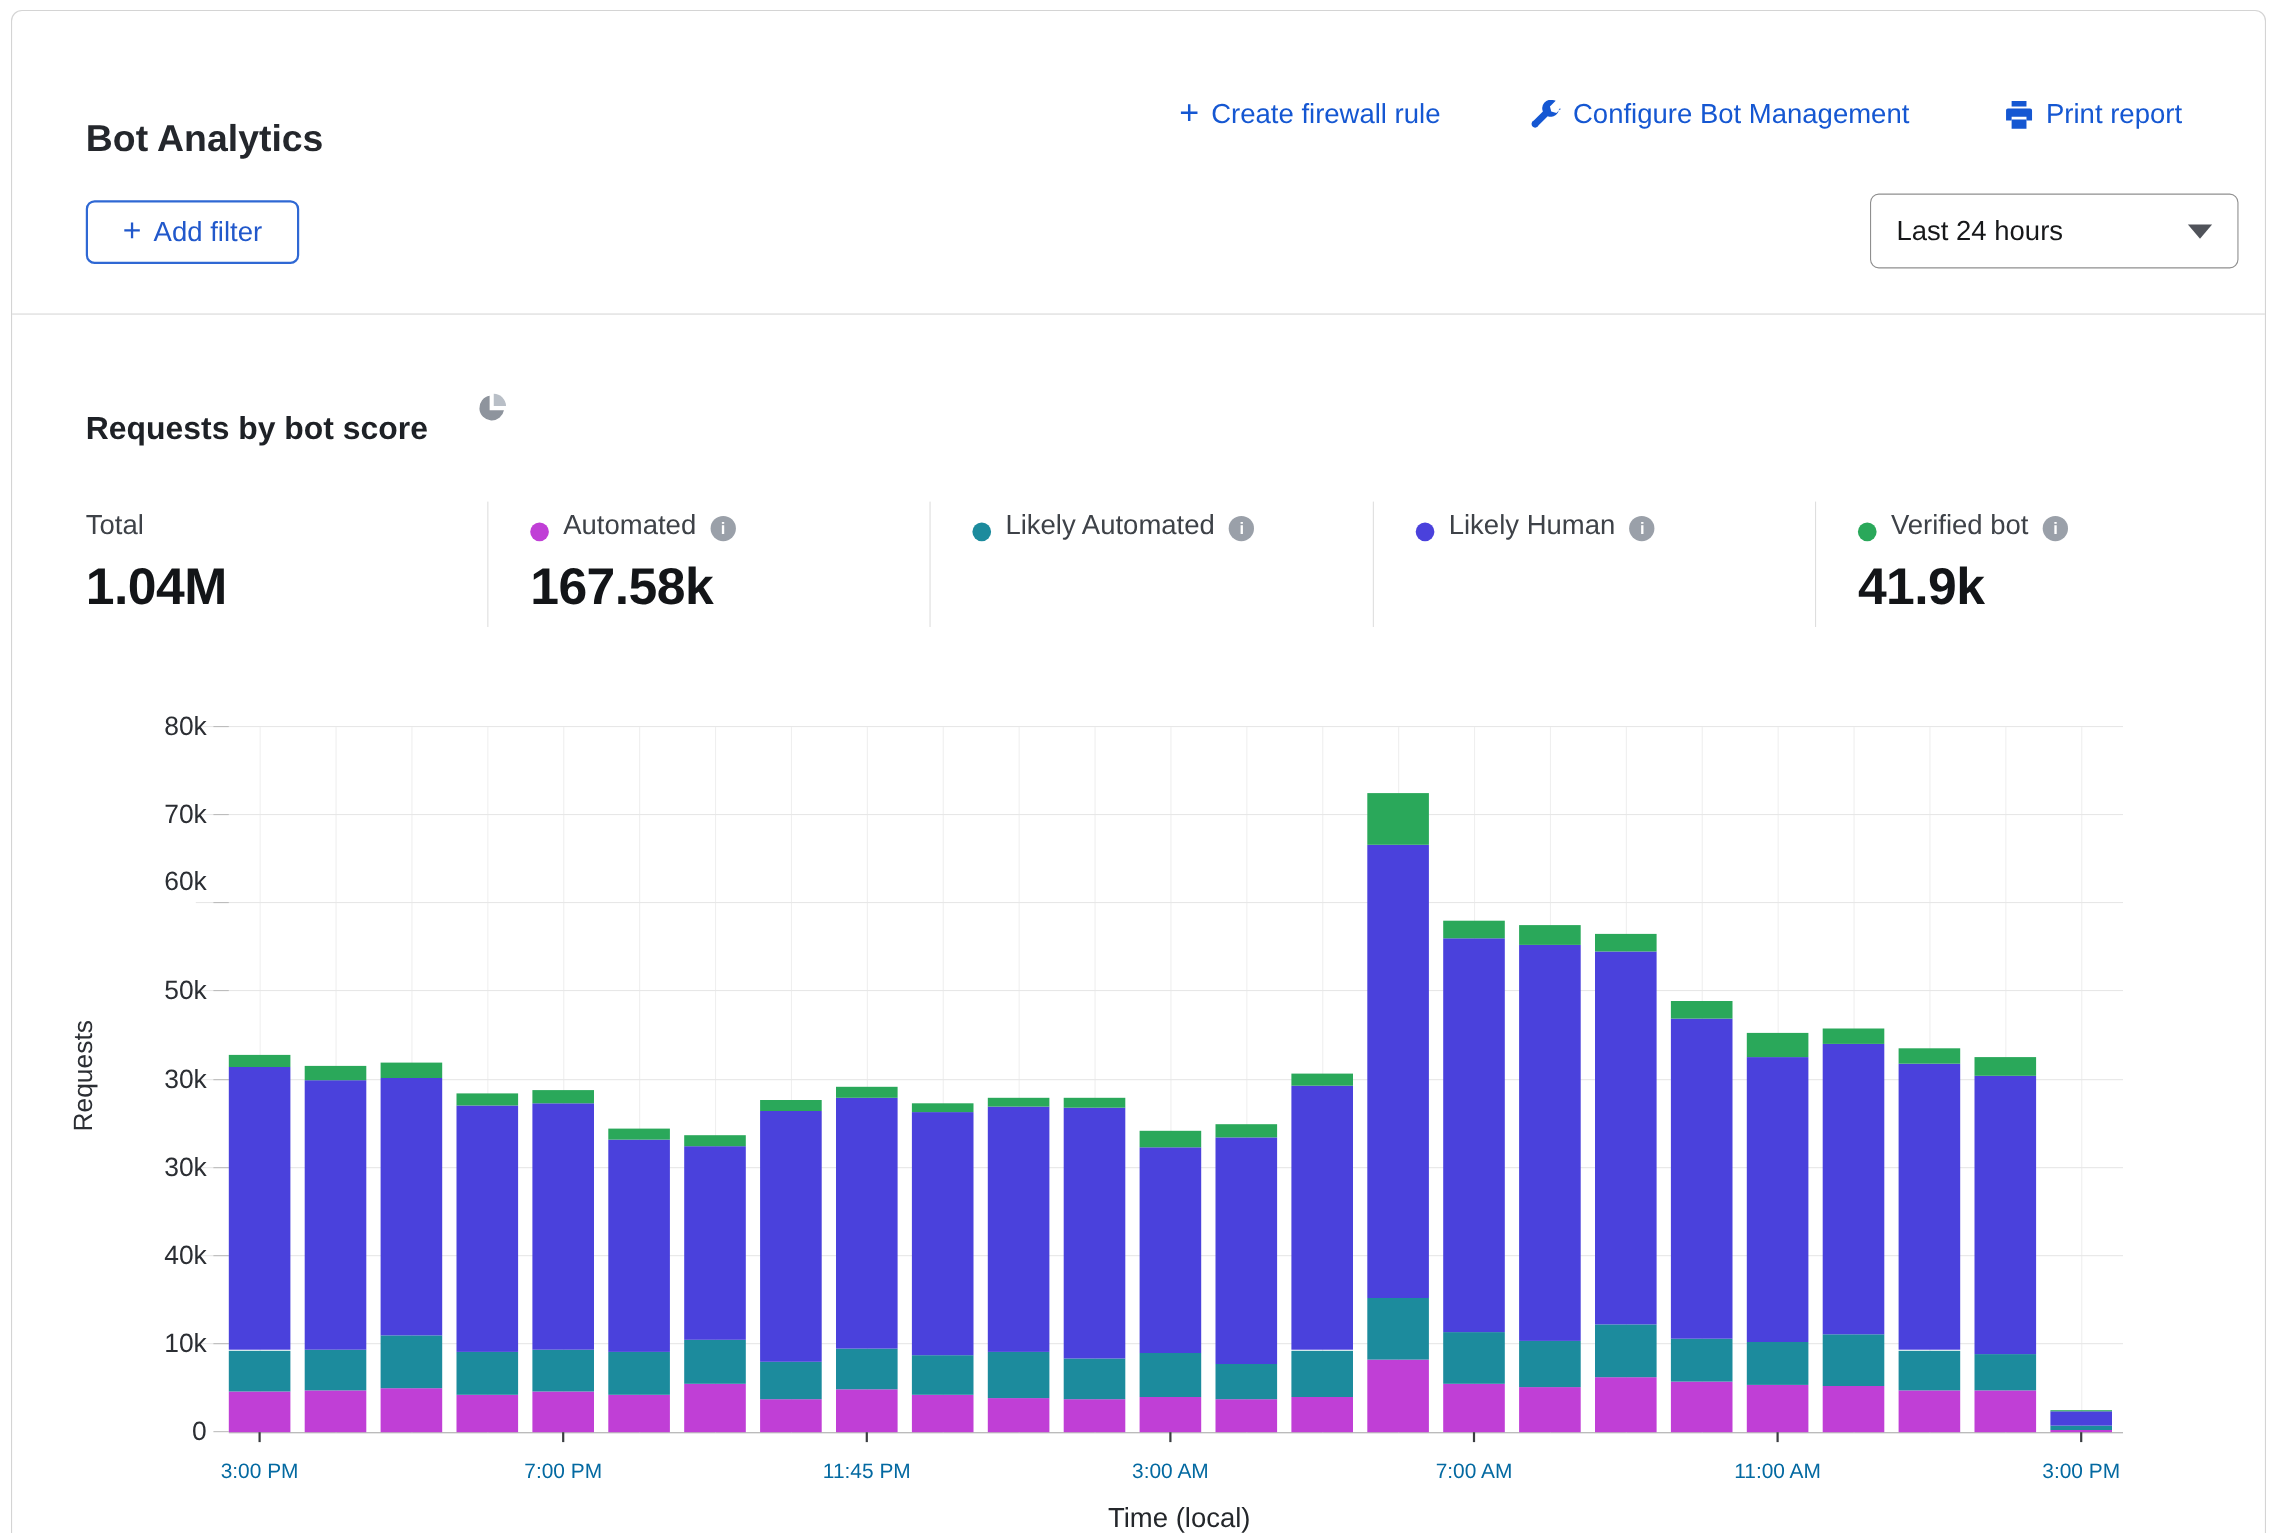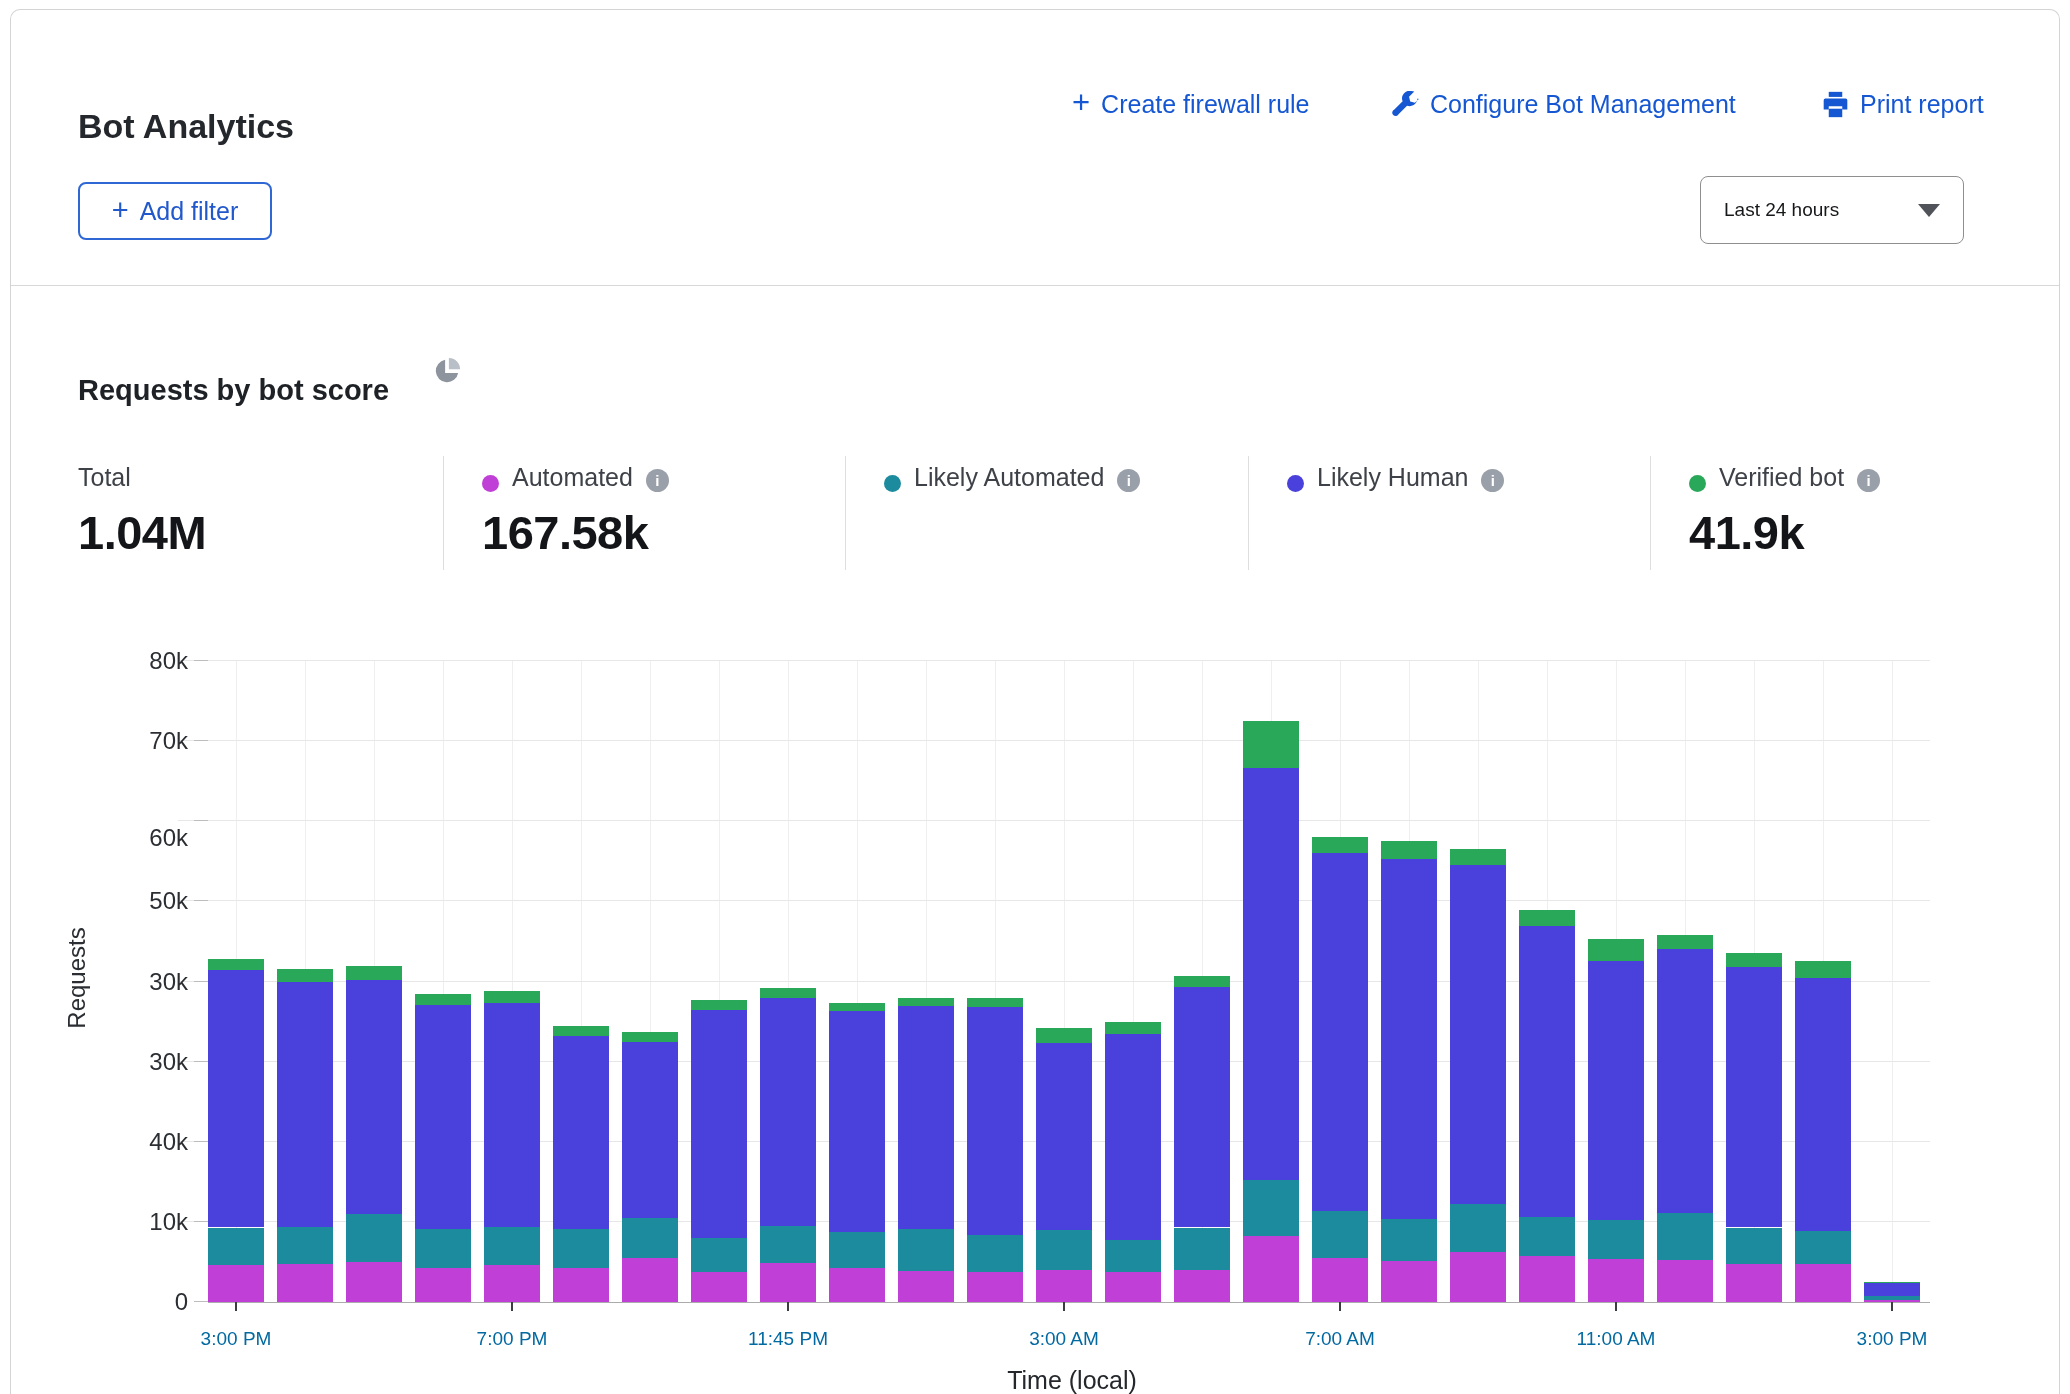--- a/index.html
+++ b/index.html
@@ -11,23 +11,23 @@
   
   .page-title{position:absolute;left:78px;top:84px;font-size:34px;font-weight:700;color:#24272c;}
   .action{position:absolute;top:86px;display:flex;align-items:center;gap:11px;font-size:25px;
     color:#1557d2;cursor:pointer;white-space:nowrap;height:36px;text-decoration:none;}
   .action .plus-glyph{font-size:31px;font-weight:400;line-height:1;margin-top:-3px;}
   .action svg{width:27px;height:27px;fill:#1557d2;flex:0 0 auto;}
   .btn-add-filter{position:absolute;left:78px;top:182px;width:194px;height:58px;background:#fff;
     border:2px solid #2f68d4;border-radius:8px;display:flex;align-items:center;justify-content:center;
     gap:11px;color:#2158cb;font-size:25px;cursor:pointer;font-family:inherit;}
   .btn-add-filter .plus-glyph{font-size:29px;line-height:1;margin-top:-2px;}
-  .time-select{position:absolute;left:1700px;top:176px;width:264px;height:68px;border:1px solid #8f8f8f;
+  .time-select{position:absolute;left:1700px;top:176px;width:335px;height:68px;border:1px solid #8f8f8f;
     border-radius:8px;display:flex;align-items:center;justify-content:space-between;padding:0 23px;
-    font-size:19px;color:#17181a;background:#fff;cursor:pointer;box-sizing:border-box;}
+    font-size:25px;color:#17181a;background:#fff;cursor:pointer;box-sizing:border-box;}
   .caret{width:0;height:0;border-left:11px solid transparent;border-right:11px solid transparent;
     border-top:13px solid #50535a;}
   
   .panel-title{position:absolute;left:78px;top:350px;font-size:29px;font-weight:700;color:#1e2126;}
   .pie-icon{position:absolute;left:432px;top:356px;width:30px;height:30px;}
   
   .stat-col{position:absolute;top:462px;}
   .stat-label-row{display:flex;align-items:flex-end;gap:13px;height:30px;}
   .stat-dot{width:17px;height:17px;border-radius:50%;flex:0 0 auto;}
   .stat-label{font-size:25px;color:#3e4248;}
@@ -171,21 +171,21 @@
     <div class="hgrid" style="bottom: 240.375px;"></div>
     <div class="ytick-label" style="bottom: 225.375px;">30k</div>
     <div class="ytick-dash" style="bottom: 240.375px;"></div>
     <div class="hgrid" style="bottom: 320.5px;"></div>
     <div class="ytick-label" style="bottom: 305.5px;">30k</div>
     <div class="ytick-dash" style="bottom: 320.5px;"></div>
     <div class="hgrid" style="bottom: 400.625px;"></div>
     <div class="ytick-label" style="bottom: 385.625px;">50k</div>
     <div class="ytick-dash" style="bottom: 400.625px;"></div>
     <div class="hgrid" style="bottom: 480.75px;"></div>
-    <div class="ytick-label" style="bottom: 449px;">60k</div>
+    <div class="ytick-label" style="bottom: 485px;">60k</div>
     <div class="ytick-dash" style="bottom: 480.75px;"></div>
     <div class="hgrid" style="bottom: 560.875px;"></div>
     <div class="ytick-label" style="bottom: 545.875px;">70k</div>
     <div class="ytick-dash" style="bottom: 560.875px;"></div>
     <div class="hgrid" style="bottom: 641px;"></div>
     <div class="ytick-label" style="bottom: 626px;">80k</div>
     <div class="ytick-dash" style="bottom: 641px;"></div>
     <div class="bar-seg" title="3:00 PM · Automated: 4,600" style="left: 0px; bottom: 0px; height: 36.8575px; background: rgb(192, 63, 214);"></div>
     <div class="bar-seg" title="3:00 PM · Likely Automated: 4,700" style="left: 0px; bottom: 36.8575px; height: 37.6587px; background: rgb(28, 139, 157);"></div>
     <div class="bar-seg" title="3:00 PM · Likely Human: 32,100" style="left: 0px; bottom: 74.5162px; height: 257.201px; background: rgb(74, 65, 220);"></div>

